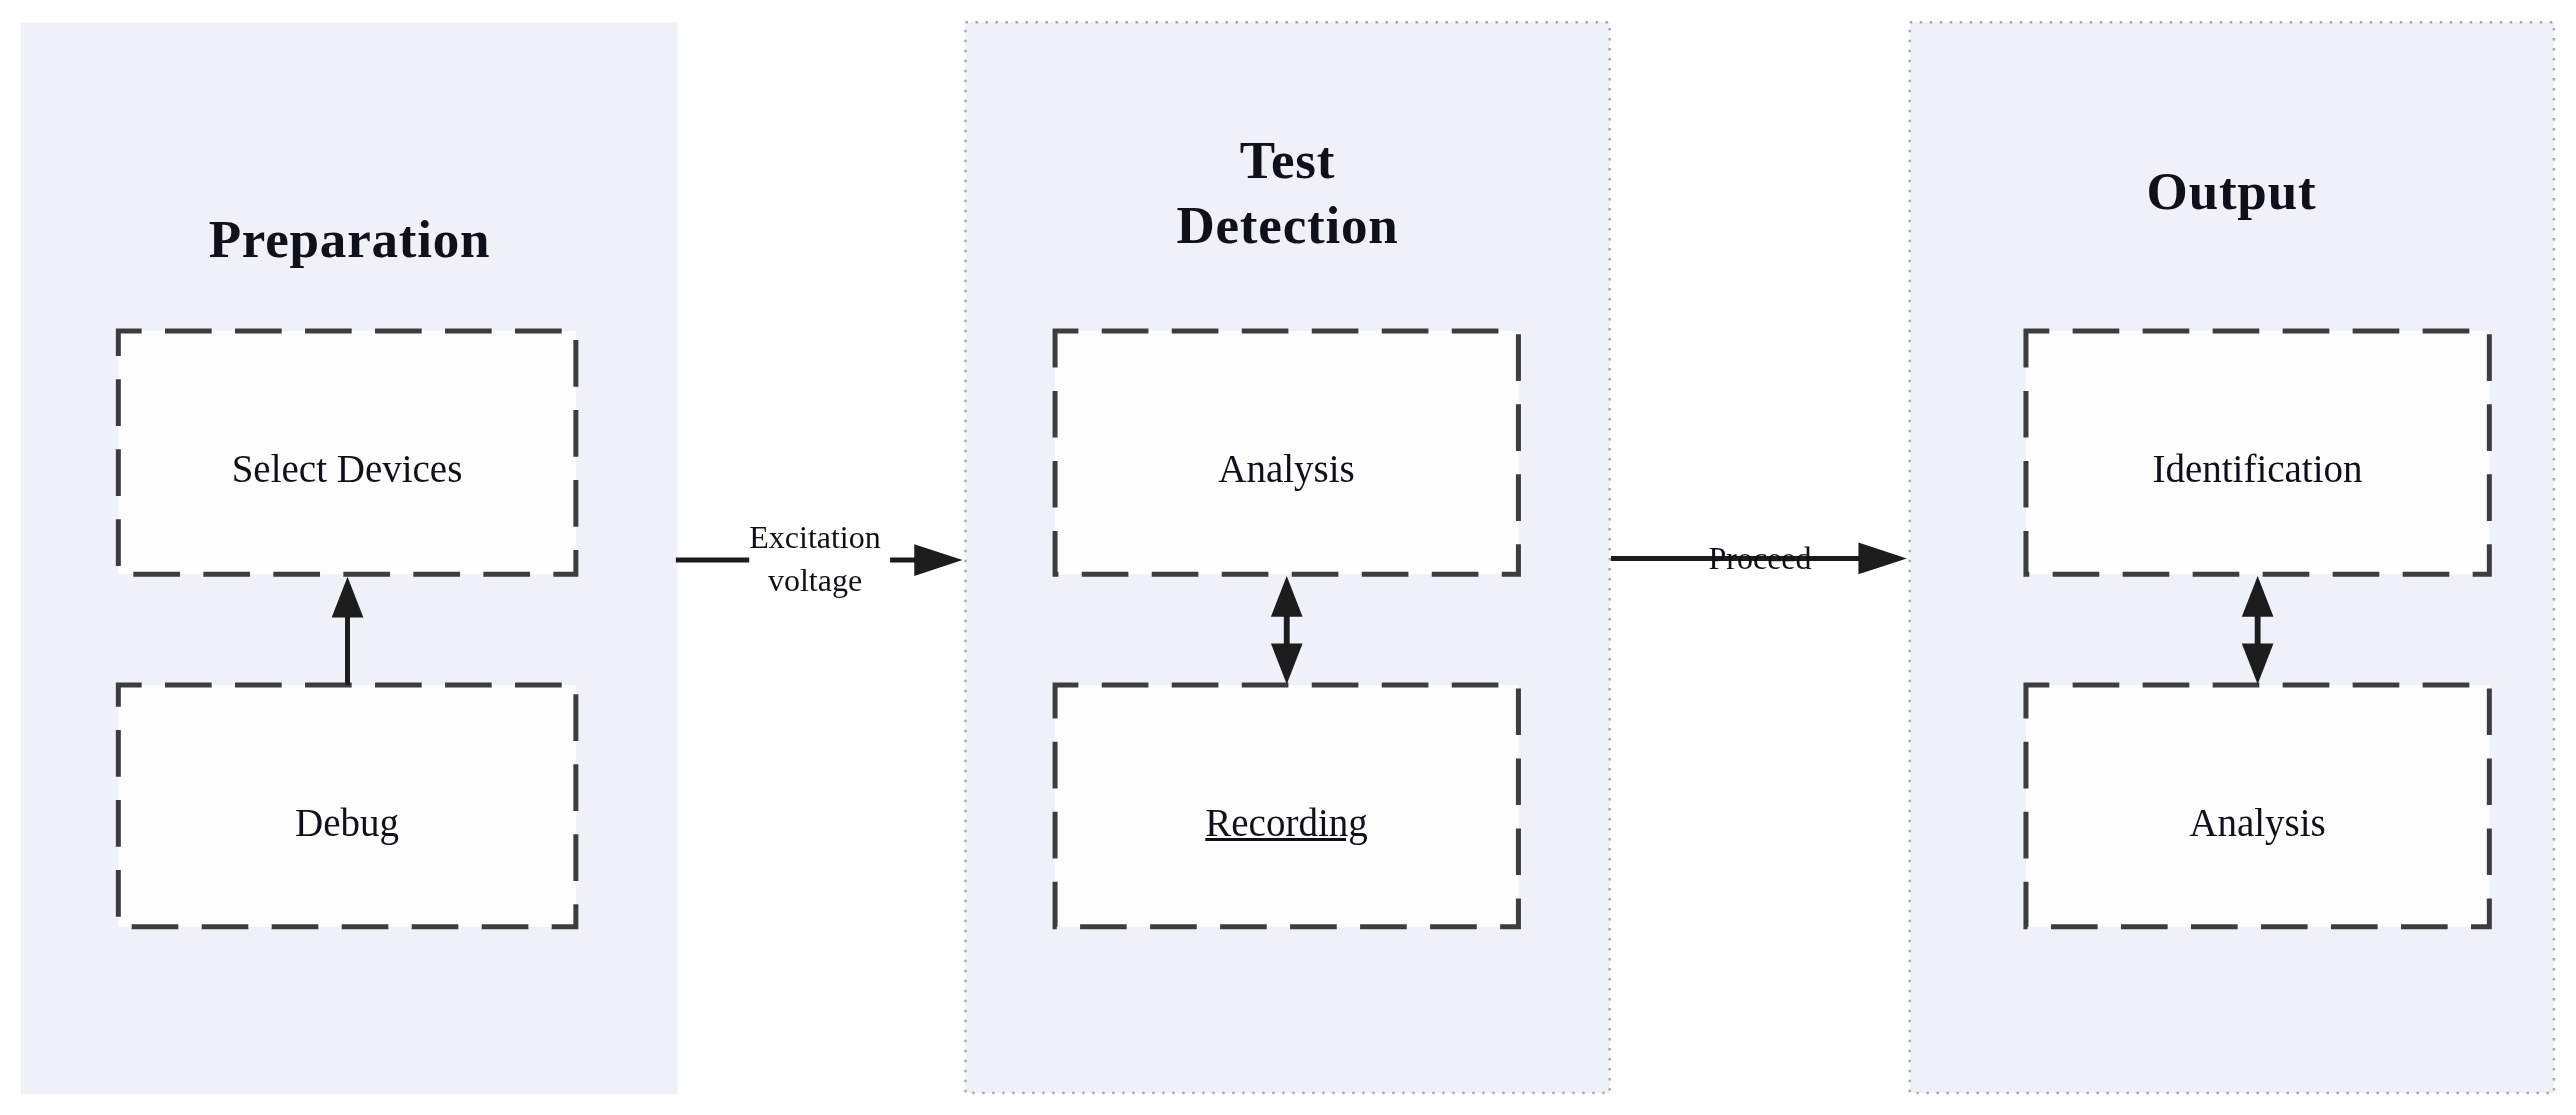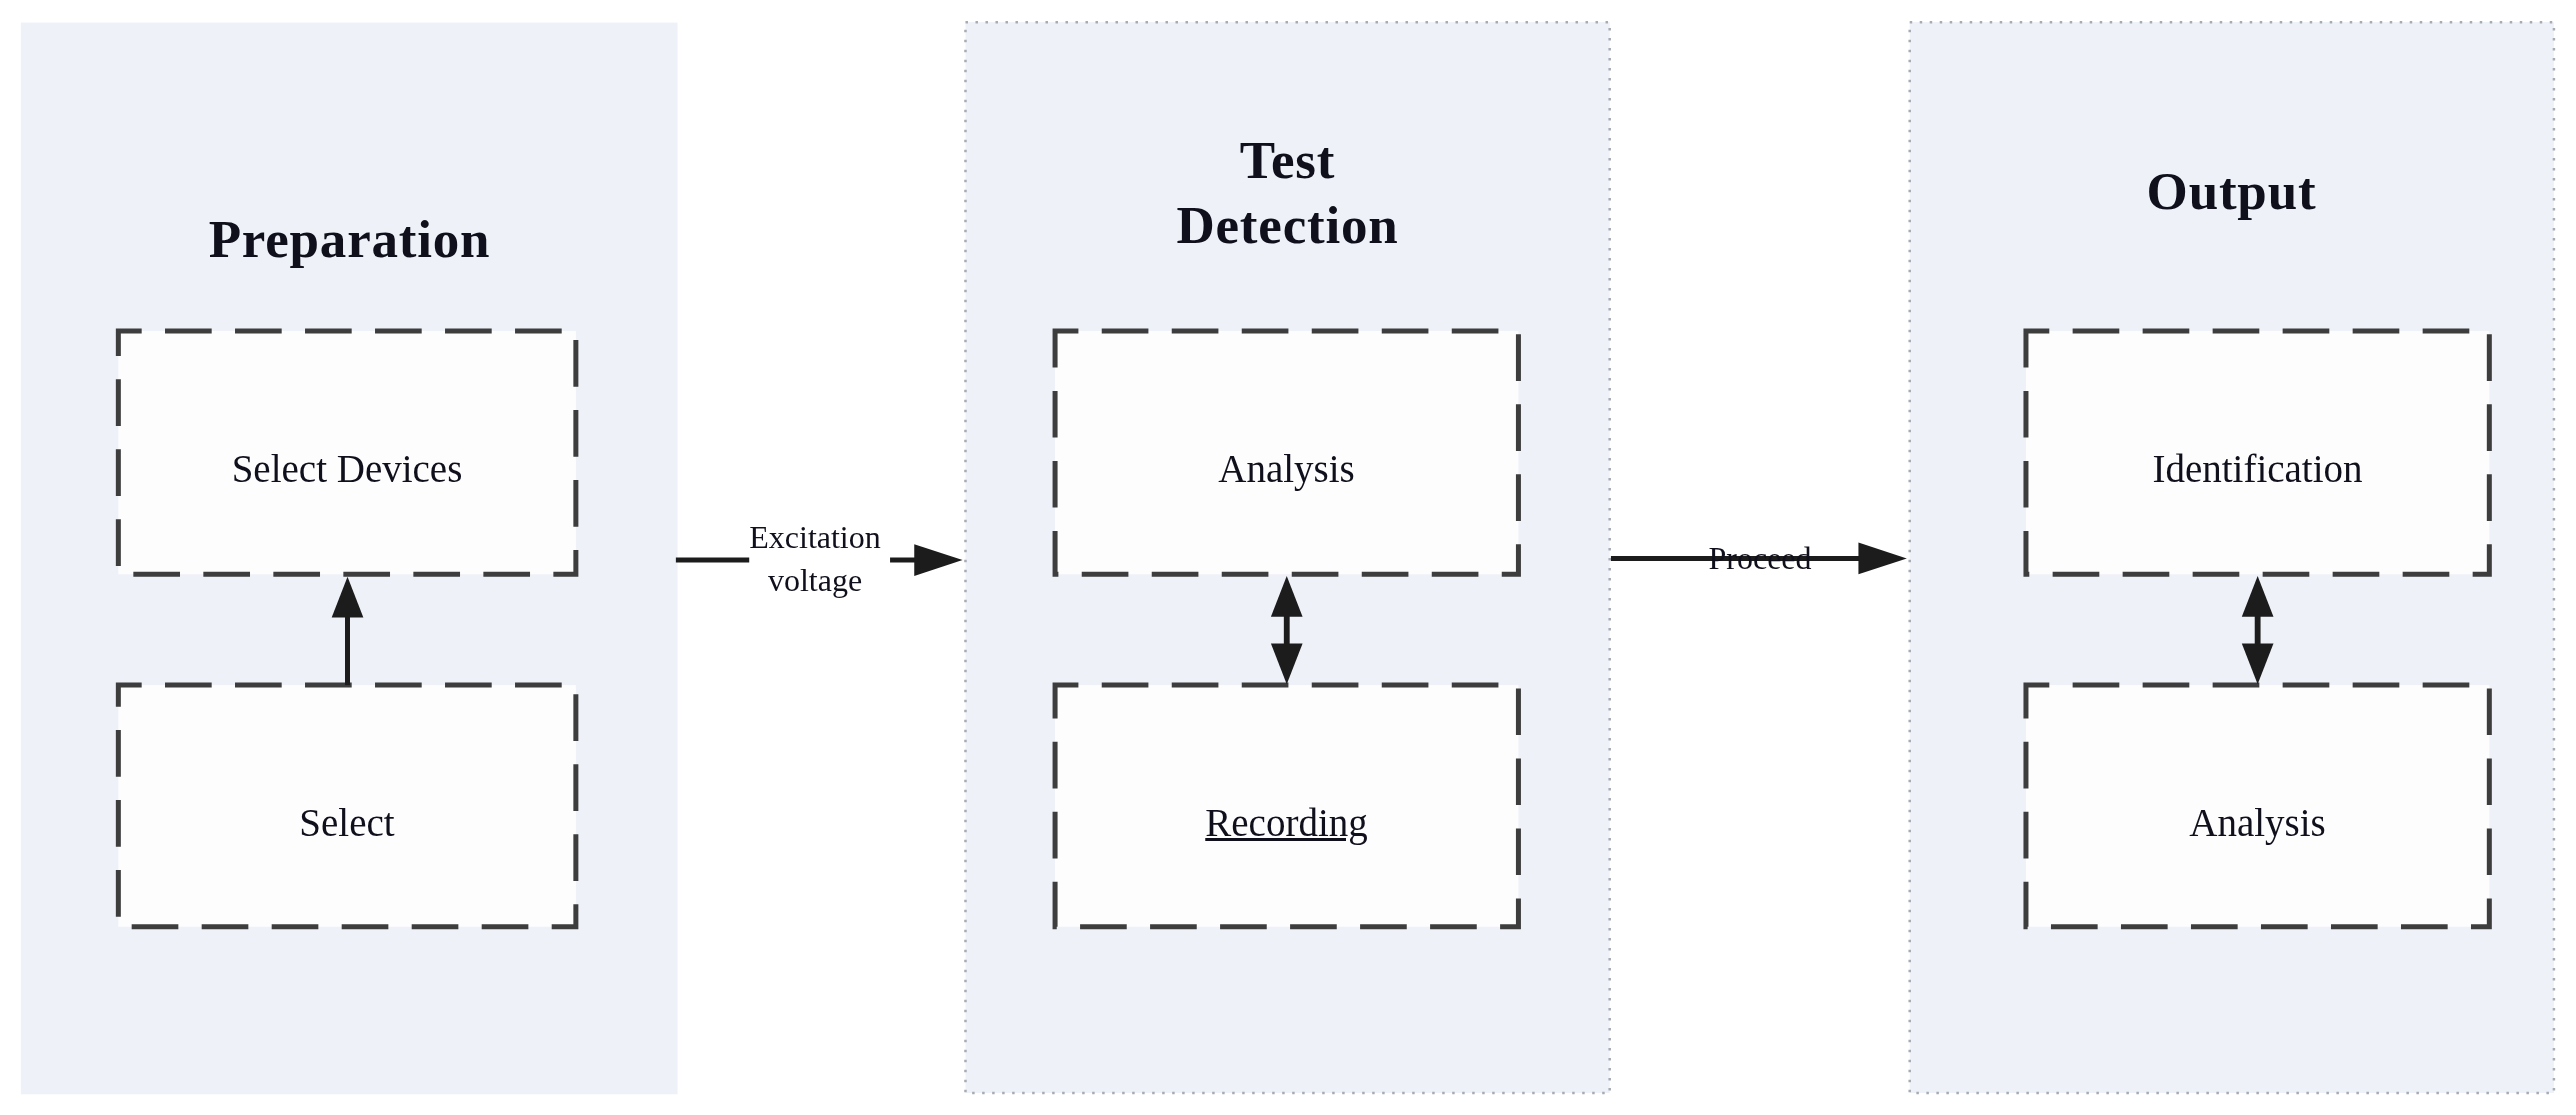--- a/index.html
+++ b/index.html
@@ -80,21 +80,21 @@
   <div class="txt panel-title title-test">
     <span class="tline">Test</span>
     <span class="tline">Detection</span>
   </div>
   <div class="txt box-label bl-select">Select Devices</div>
 
   <div class="txt panel-title title-out">
     <span class="tline">Output</span>
     <span class="tline"></span>
   </div>
-  <div class="txt box-label bl-debug">Select</div>
+  <div class="txt box-label bl-debug">Debug</div>
   <div class="txt box-label bl-detect">Analysis</div>
   <div class="txt box-label bl-record">Recording</div>
   <div class="txt box-label bl-ident">Identification</div>
   <div class="txt box-label bl-analysis">Analysis</div>
 
   <div class="txt conn-label cl-excitation">
     <span class="tline">Excitation</span>
     <span class="tline">voltage</span>
   </div>
   <div class="txt conn-label cl-proceed">

